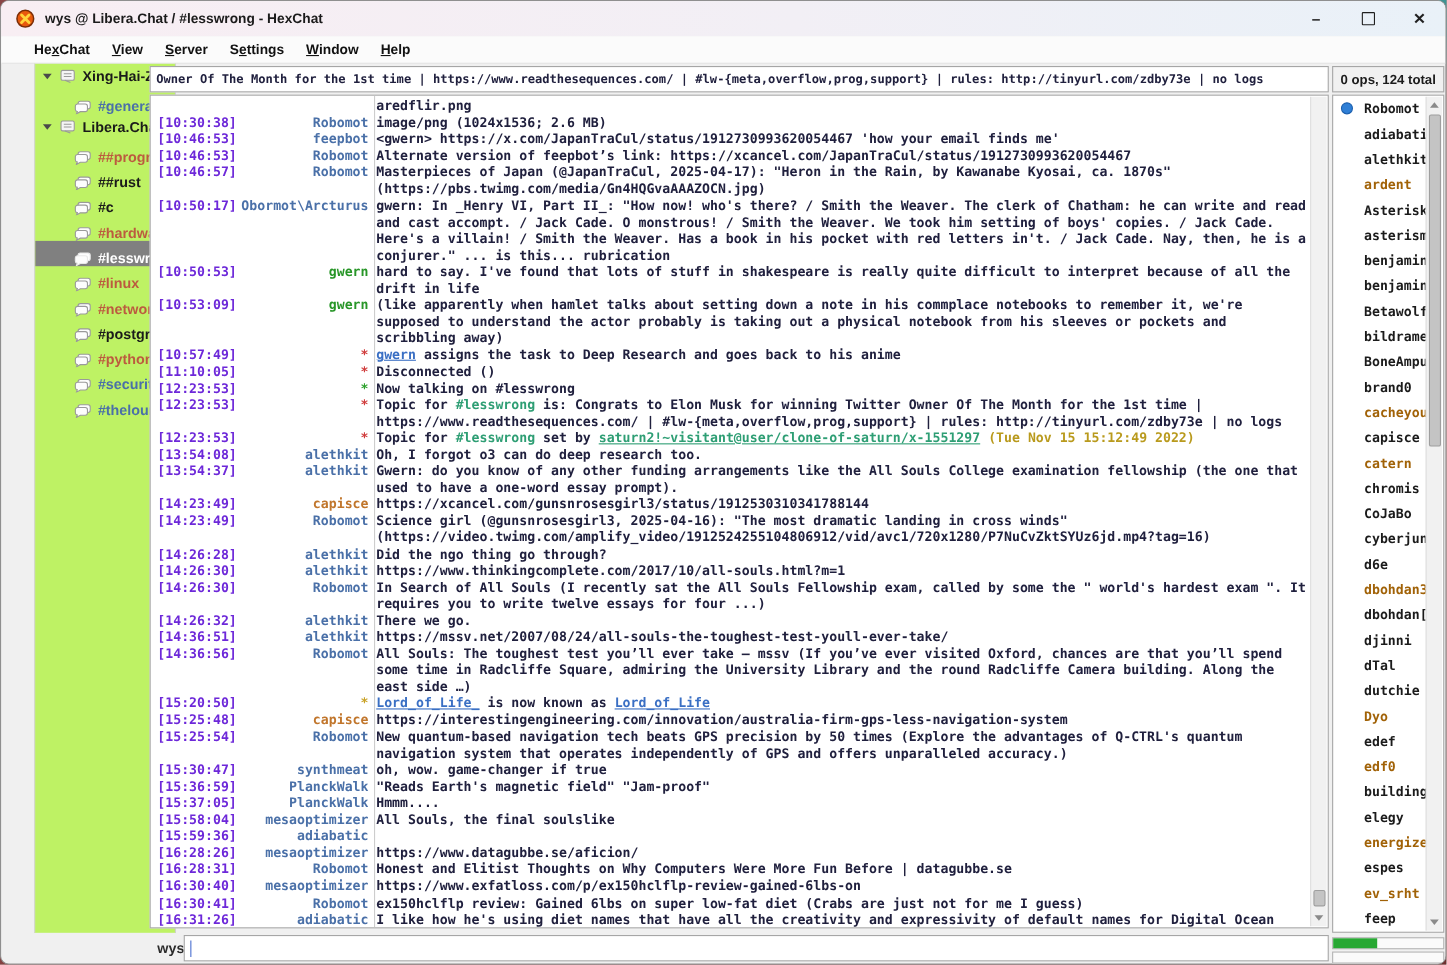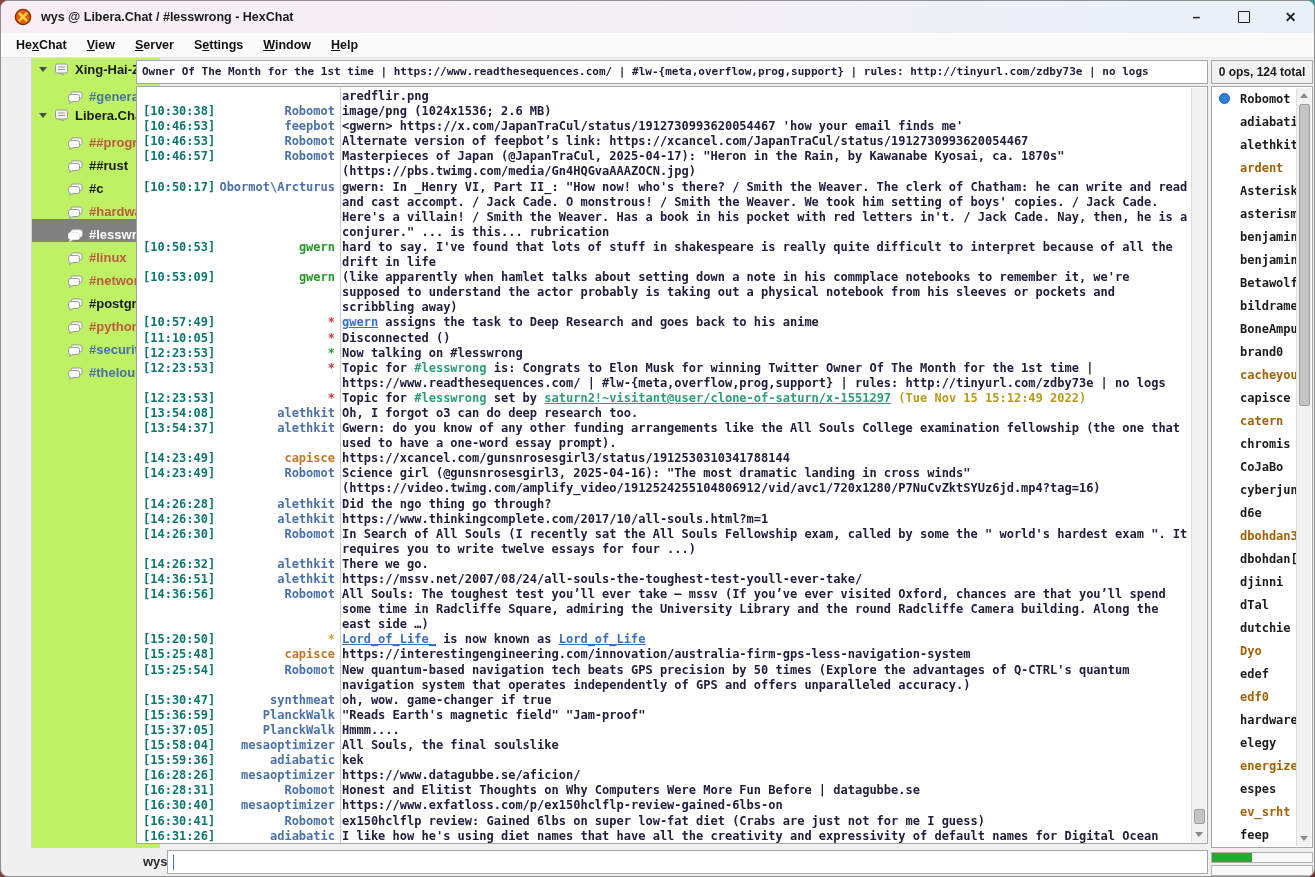--- a/index.html
+++ b/index.html
@@ -18,21 +18,21 @@
     background:linear-gradient(90deg,#f8eef3 0%,#f2eff5 55%,#e9f1f8 100%);}
   .app-icon{margin-left:13px;width:18px;height:18px;display:inline-flex;}
   .title-text{margin-left:9px;font-size:12.5px;color:#1b1b1b;}
   .win-controls{margin-left:auto;display:flex;height:100%;}
   .win-btn{width:47px;height:100%;display:flex;align-items:center;justify-content:center;
     font-size:14px;color:#1f1f1f;cursor:default;}
   .max-glyph{width:10px;height:10px;border:1.2px solid #1f1f1f;display:inline-block;border-radius:1px;}
 
   
   .menubar{height:24px;background:#fbfbfb;display:flex;align-items:center;
-    padding-left:5px;font-size:12.5px;color:#111;border-bottom:1px solid #e3e3e3;}
+    padding-left:20px;font-size:12.5px;color:#111;border-bottom:1px solid #e3e3e3;}
   .menu-item{padding:3px 10px;}
   .menu-item u{text-decoration:underline;}
 
   
   .topic-bar{position:absolute;left:135px;top:59px;width:1072px;height:24px;box-sizing:border-box;
     background:#fff;border:1px solid #a6a6a6;font-family:"DejaVu Sans Mono",monospace;
     font-size:11px;line-height:22px;color:#20203e;padding:0 5px;white-space:nowrap;overflow:hidden;}
   .ops-box{position:absolute;left:1210px;top:59px;width:102px;height:24px;box-sizing:border-box;
     background:#f1f1f1;border:1px solid #a6a6a6;font-size:12px;color:#1c1c1c;
     display:flex;align-items:center;justify-content:center;}
@@ -51,21 +51,21 @@
   .tree-row.c-red{color:#bc5b3f;}
   .tree-row.selected{background:#808080;color:#fff;}
   .tree-row.selected .ticon{color:#e8e8e8;}
 
   
   .chat-panel{position:absolute;left:135px;top:85px;width:1072px;height:758px;box-sizing:border-box;
     background:#fff;border:1px solid #a6a6a6;overflow:hidden;
     font-family:"DejaVu Sans Mono",monospace;font-size:12px;color:#20203e;}
   .chat-lines{position:absolute;left:0;top:2px;right:15px;}
   .chat-line{display:flex;line-height:15.1px;}
-  .ts{width:74px;padding-left:6px;flex:none;color:#0f766e;white-space:nowrap;}
+  .ts{width:74px;padding-left:6px;flex:none;color:#6d28d9;white-space:nowrap;}
   .nick{width:118px;flex:none;text-align:right;white-space:nowrap;overflow:hidden;}
   .msg{flex:1;padding-left:7px;padding-right:4px;white-space:pre-wrap;overflow-wrap:anywhere;}
   .vsep{position:absolute;left:203px;top:0;bottom:0;width:1px;background:#cdcdcd;}
   .nc-blue{color:#4a70a8;}
   .nc-green{color:#289628;}
   .nc-orange{color:#c1762c;}
   .nc-star-red{color:#d03c3c;}
   .nc-star-green{color:#2da12d;}
   .nc-star-gold{color:#c9a227;}
   .seg-link{color:#3a6fc4;text-decoration:underline;}
@@ -420,21 +420,20 @@
           <span class="msg"><span>Hmmm....</span></span>
         </div>
         <div class="chat-line">
           <span class="ts">[15:58:04]</span>
           <span class="nick nc-blue">mesaoptimizer</span>
           <span class="msg"><span>All Souls, the final soulslike</span></span>
         </div>
         <div class="chat-line">
           <span class="ts">[15:59:36]</span>
           <span class="nick nc-blue">adiabatic</span>
-          <span class="msg"><span>kek</span></span>
         </div>
         <div class="chat-line">
           <span class="ts">[16:28:26]</span>
           <span class="nick nc-blue">mesaoptimizer</span>
           <span class="msg"><span>https://www.datagubbe.se/aficion/</span></span>
         </div>
         <div class="chat-line">
           <span class="ts">[16:28:31]</span>
           <span class="nick nc-blue">Robomot</span>
           <span class="msg"><span>Honest and Elitist Thoughts on Why Computers Were More Fun Before | datagubbe.se</span></span>
@@ -540,21 +539,21 @@
         <div class="user-row away">
           <span>Dyo</span>
         </div>
         <div class="user-row">
           <span>edef</span>
         </div>
         <div class="user-row away">
           <span>edf0</span>
         </div>
         <div class="user-row">
-          <span>hardware</span>
+          <span>building</span>
         </div>
         <div class="user-row">
           <span>elegy</span>
         </div>
         <div class="user-row away">
           <span>energize</span>
         </div>
         <div class="user-row">
           <span>espes</span>
         </div>

